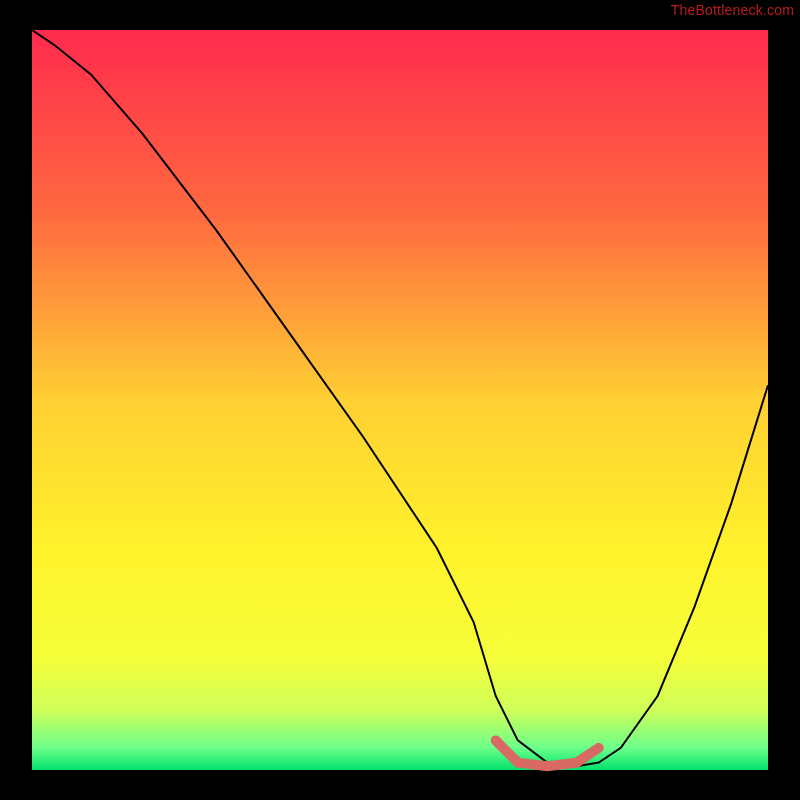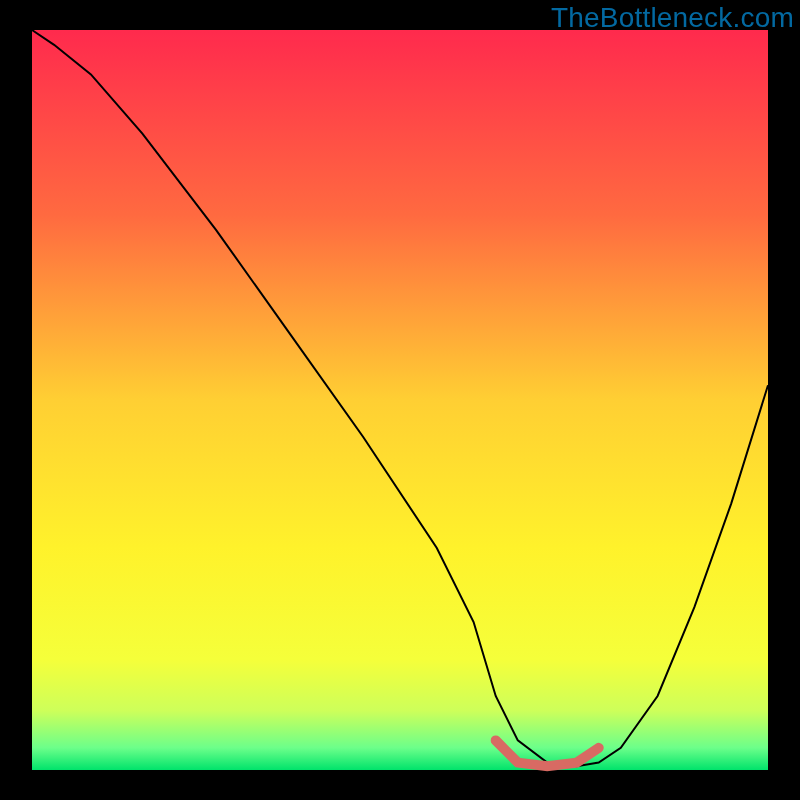--- a/index.html
+++ b/index.html
@@ -10,22 +10,22 @@
   }
   .wrap {
     position: relative;
     width: 800px;
     height: 800px;
   }
   .watermark {
     position: absolute;
     top: 2px;
     right: 6px;
-    color: #0369a1;
-    font-size: 28px;
+    color: #b91c1c;
+    font-size: 14px;
     font-weight: normal;
     letter-spacing: 0.2px;
   }
   svg.chart {
     display: block;
   }
 </style>
 </head>
 <body>
 

